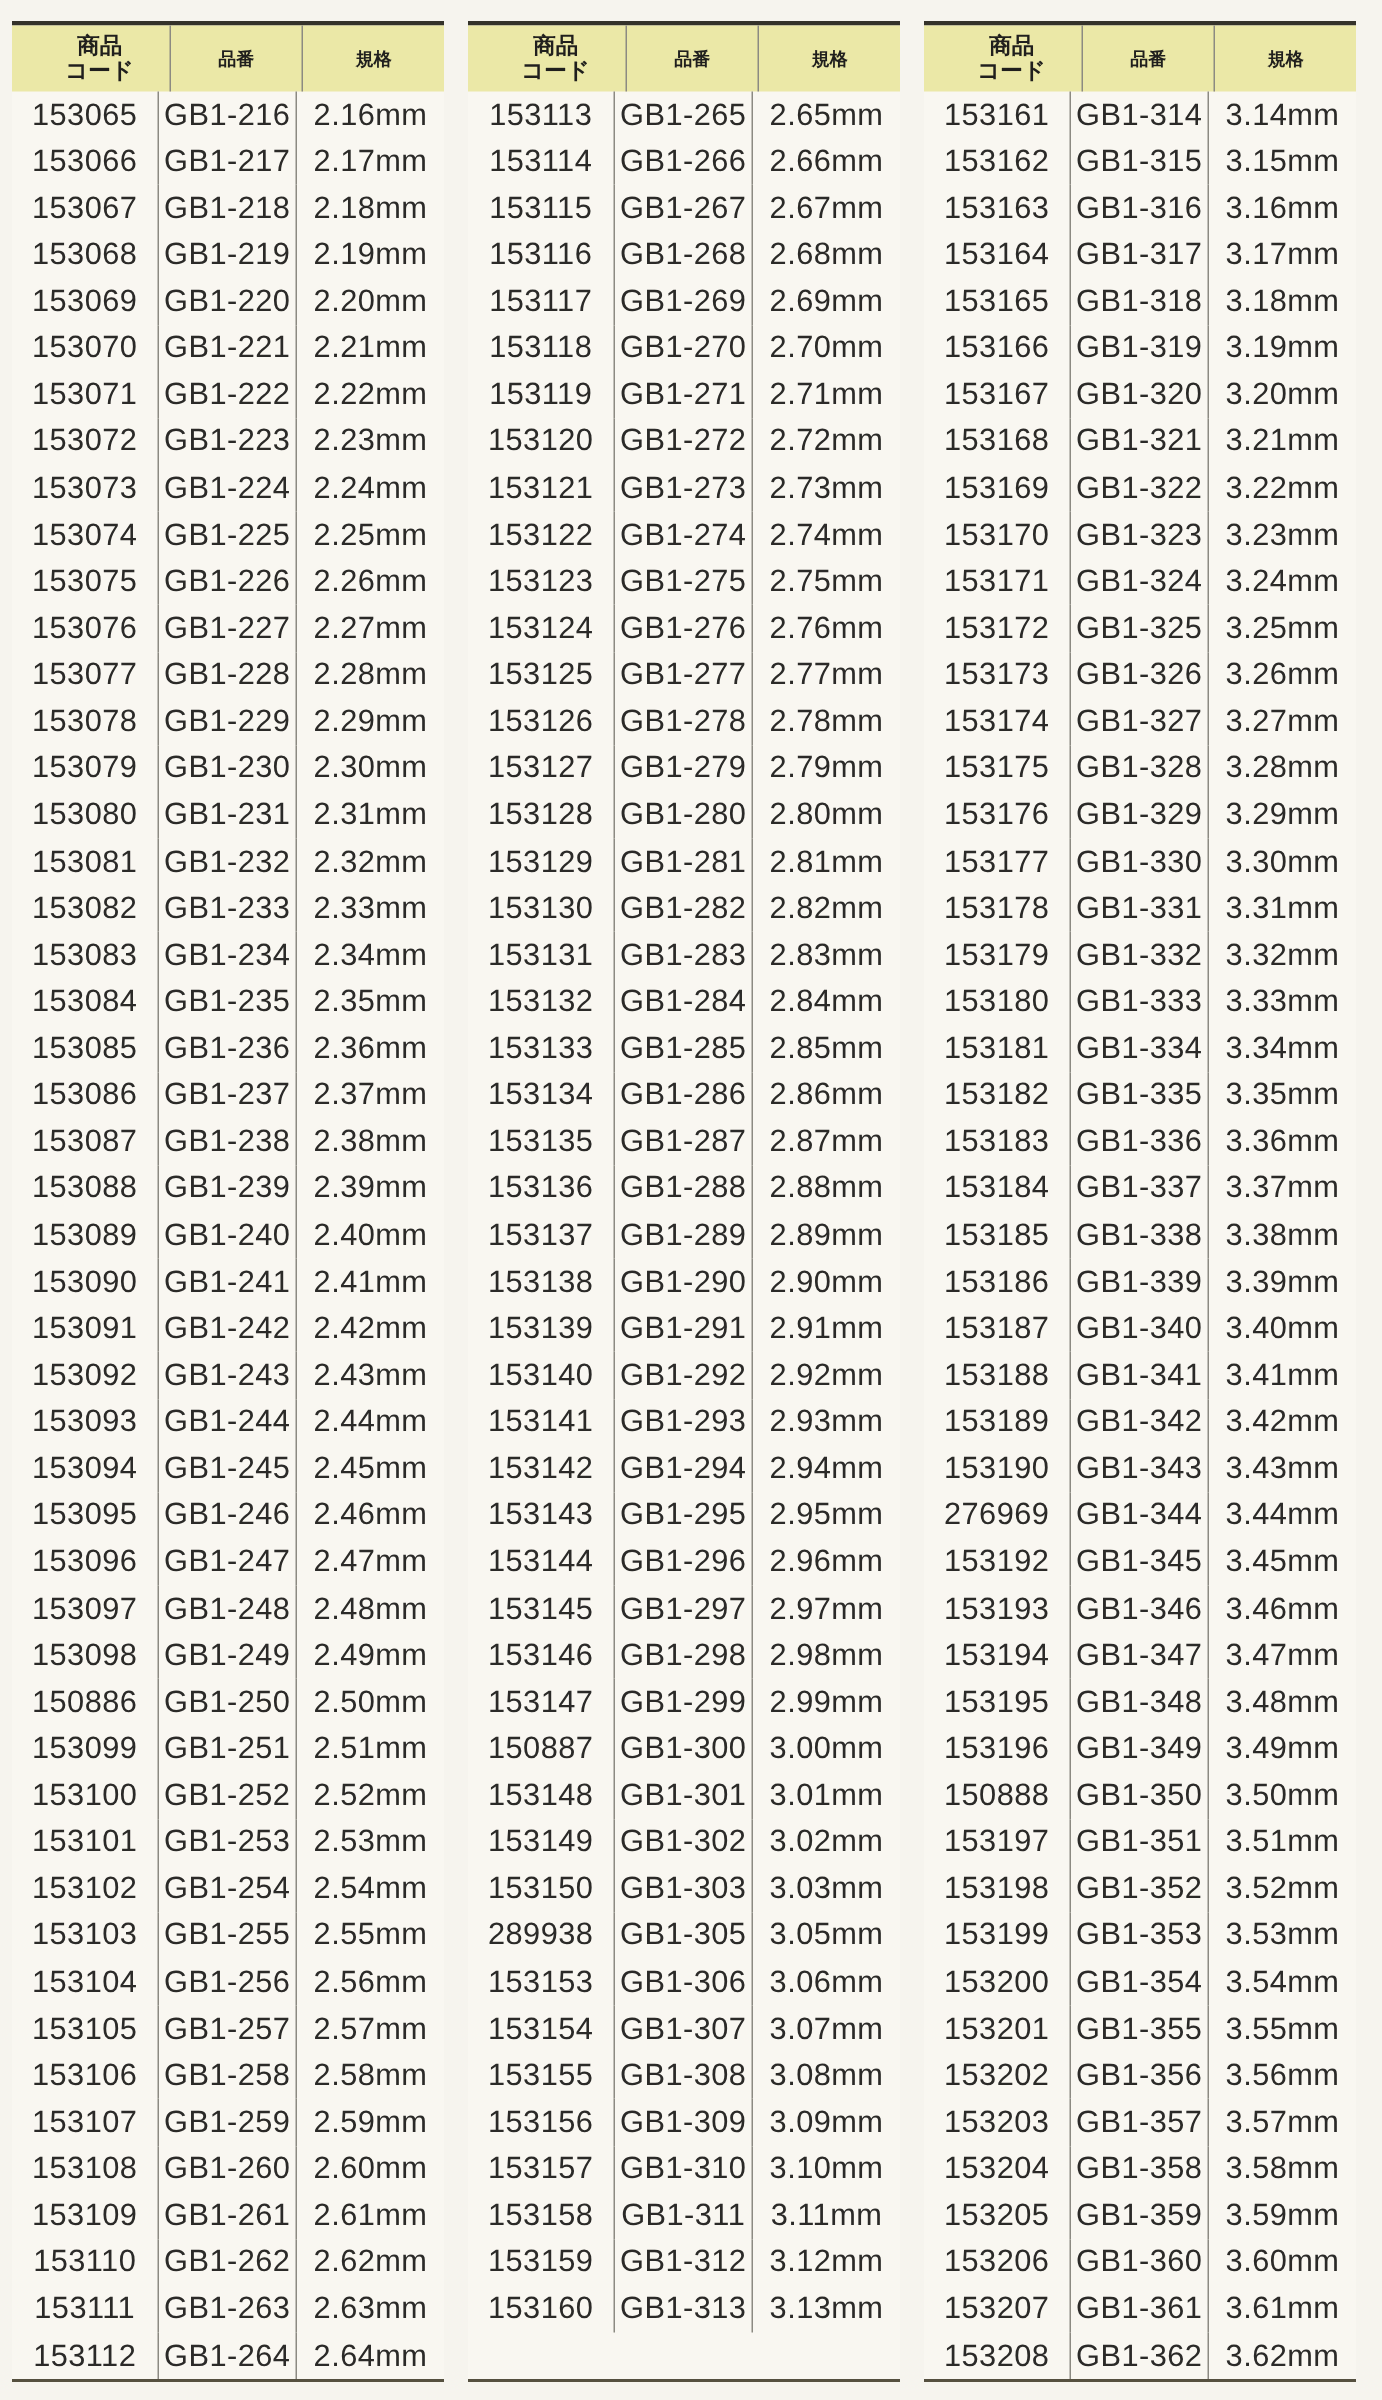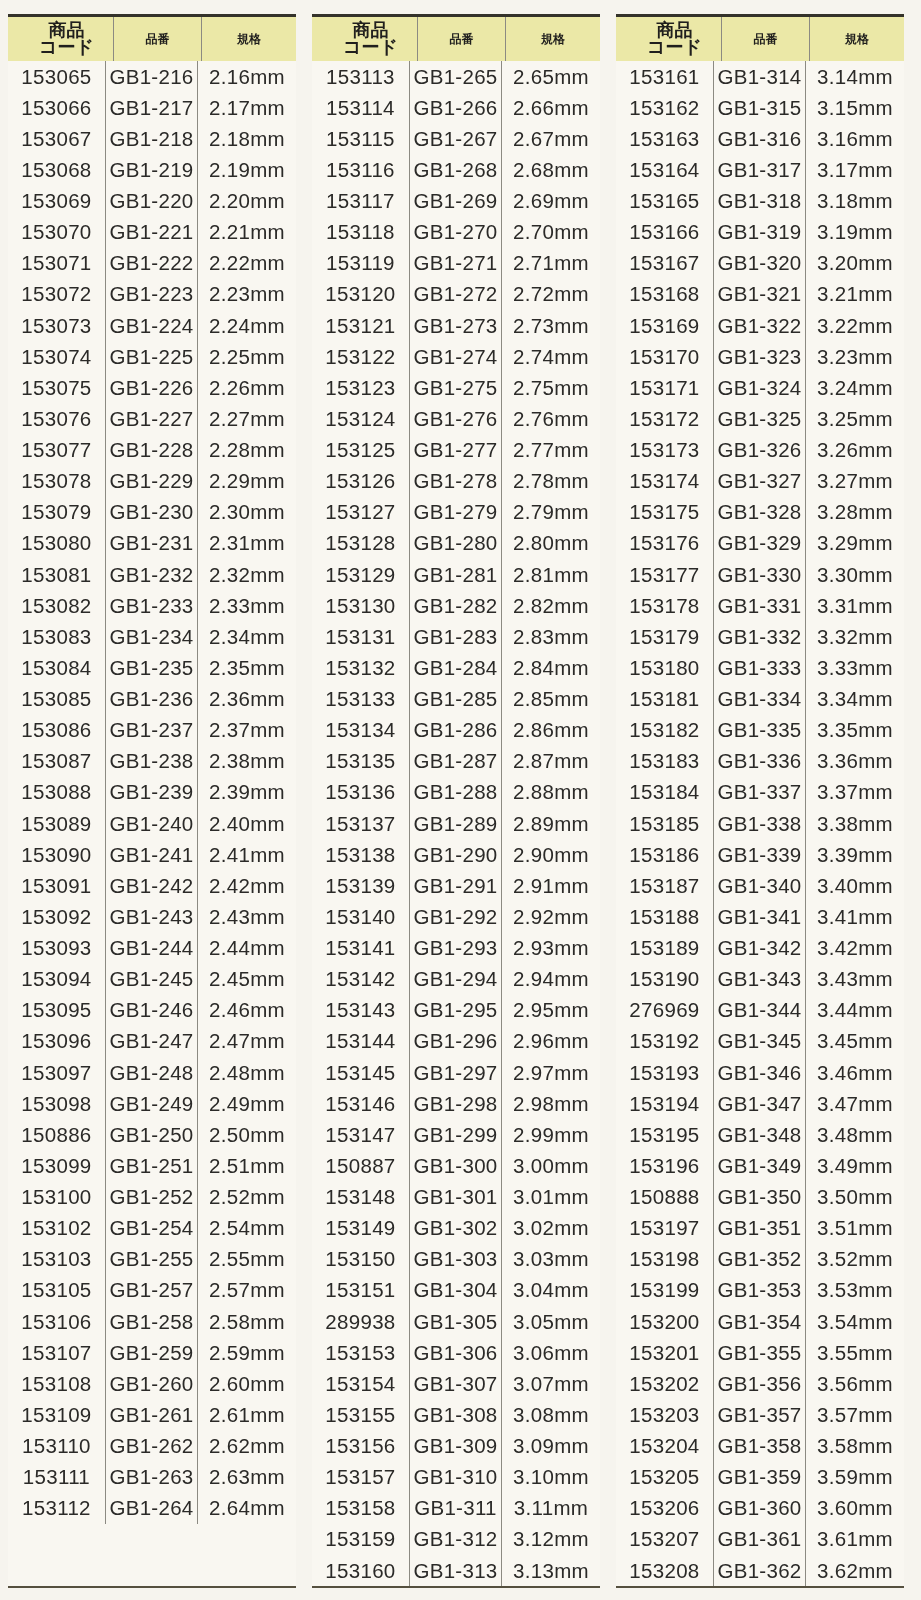--- a/index.html
+++ b/index.html
@@ -39,21 +39,21 @@
   .th{
     display:flex;
     flex-direction:column;
     align-items:center;
     justify-content:center;
     font-weight:bold;
     color:var(--header-text);
     font-size:12px;
     line-height:18px;
   }
-  .th.col1{font-size:18px;line-height:17px;margin-left:12px;}
+  .th.col1{font-size:15px;line-height:17px;margin-left:12px;}
   .col1{width:34%;}
   .col2{width:32%;}
   .col3{width:34%;}
   .col1,.col2{border-right:1px solid var(--separator);}
   .tr{
     display:flex;
     height:31.14px;
   }
   .td{
     display:flex;
@@ -258,28 +258,38 @@
           <div class="td col1">153099</div>
           <div class="td col2">GB1-251</div>
           <div class="td col3">2.51mm</div>
         </div>
         <div class="tr">
           <div class="td col1">153100</div>
           <div class="td col2">GB1-252</div>
           <div class="td col3">2.52mm</div>
         </div>
         <div class="tr">
+          <div class="td col1">153101</div>
+          <div class="td col2">GB1-253</div>
+          <div class="td col3">2.53mm</div>
+        </div>
+        <div class="tr">
           <div class="td col1">153102</div>
           <div class="td col2">GB1-254</div>
           <div class="td col3">2.54mm</div>
         </div>
         <div class="tr">
           <div class="td col1">153103</div>
           <div class="td col2">GB1-255</div>
           <div class="td col3">2.55mm</div>
+        </div>
+        <div class="tr">
+          <div class="td col1">153104</div>
+          <div class="td col2">GB1-256</div>
+          <div class="td col3">2.56mm</div>
         </div>
         <div class="tr">
           <div class="td col1">153105</div>
           <div class="td col2">GB1-257</div>
           <div class="td col3">2.57mm</div>
         </div>
         <div class="tr">
           <div class="td col1">153106</div>
           <div class="td col2">GB1-258</div>
           <div class="td col3">2.58mm</div>
@@ -516,25 +526,20 @@
           <div class="td col1">153149</div>
           <div class="td col2">GB1-302</div>
           <div class="td col3">3.02mm</div>
         </div>
         <div class="tr">
           <div class="td col1">153150</div>
           <div class="td col2">GB1-303</div>
           <div class="td col3">3.03mm</div>
         </div>
         <div class="tr">
-          <div class="td col1">153151</div>
-          <div class="td col2">GB1-304</div>
-          <div class="td col3">3.04mm</div>
-        </div>
-        <div class="tr">
           <div class="td col1">289938</div>
           <div class="td col2">GB1-305</div>
           <div class="td col3">3.05mm</div>
         </div>
         <div class="tr">
           <div class="td col1">153153</div>
           <div class="td col2">GB1-306</div>
           <div class="td col3">3.06mm</div>
         </div>
         <div class="tr">

